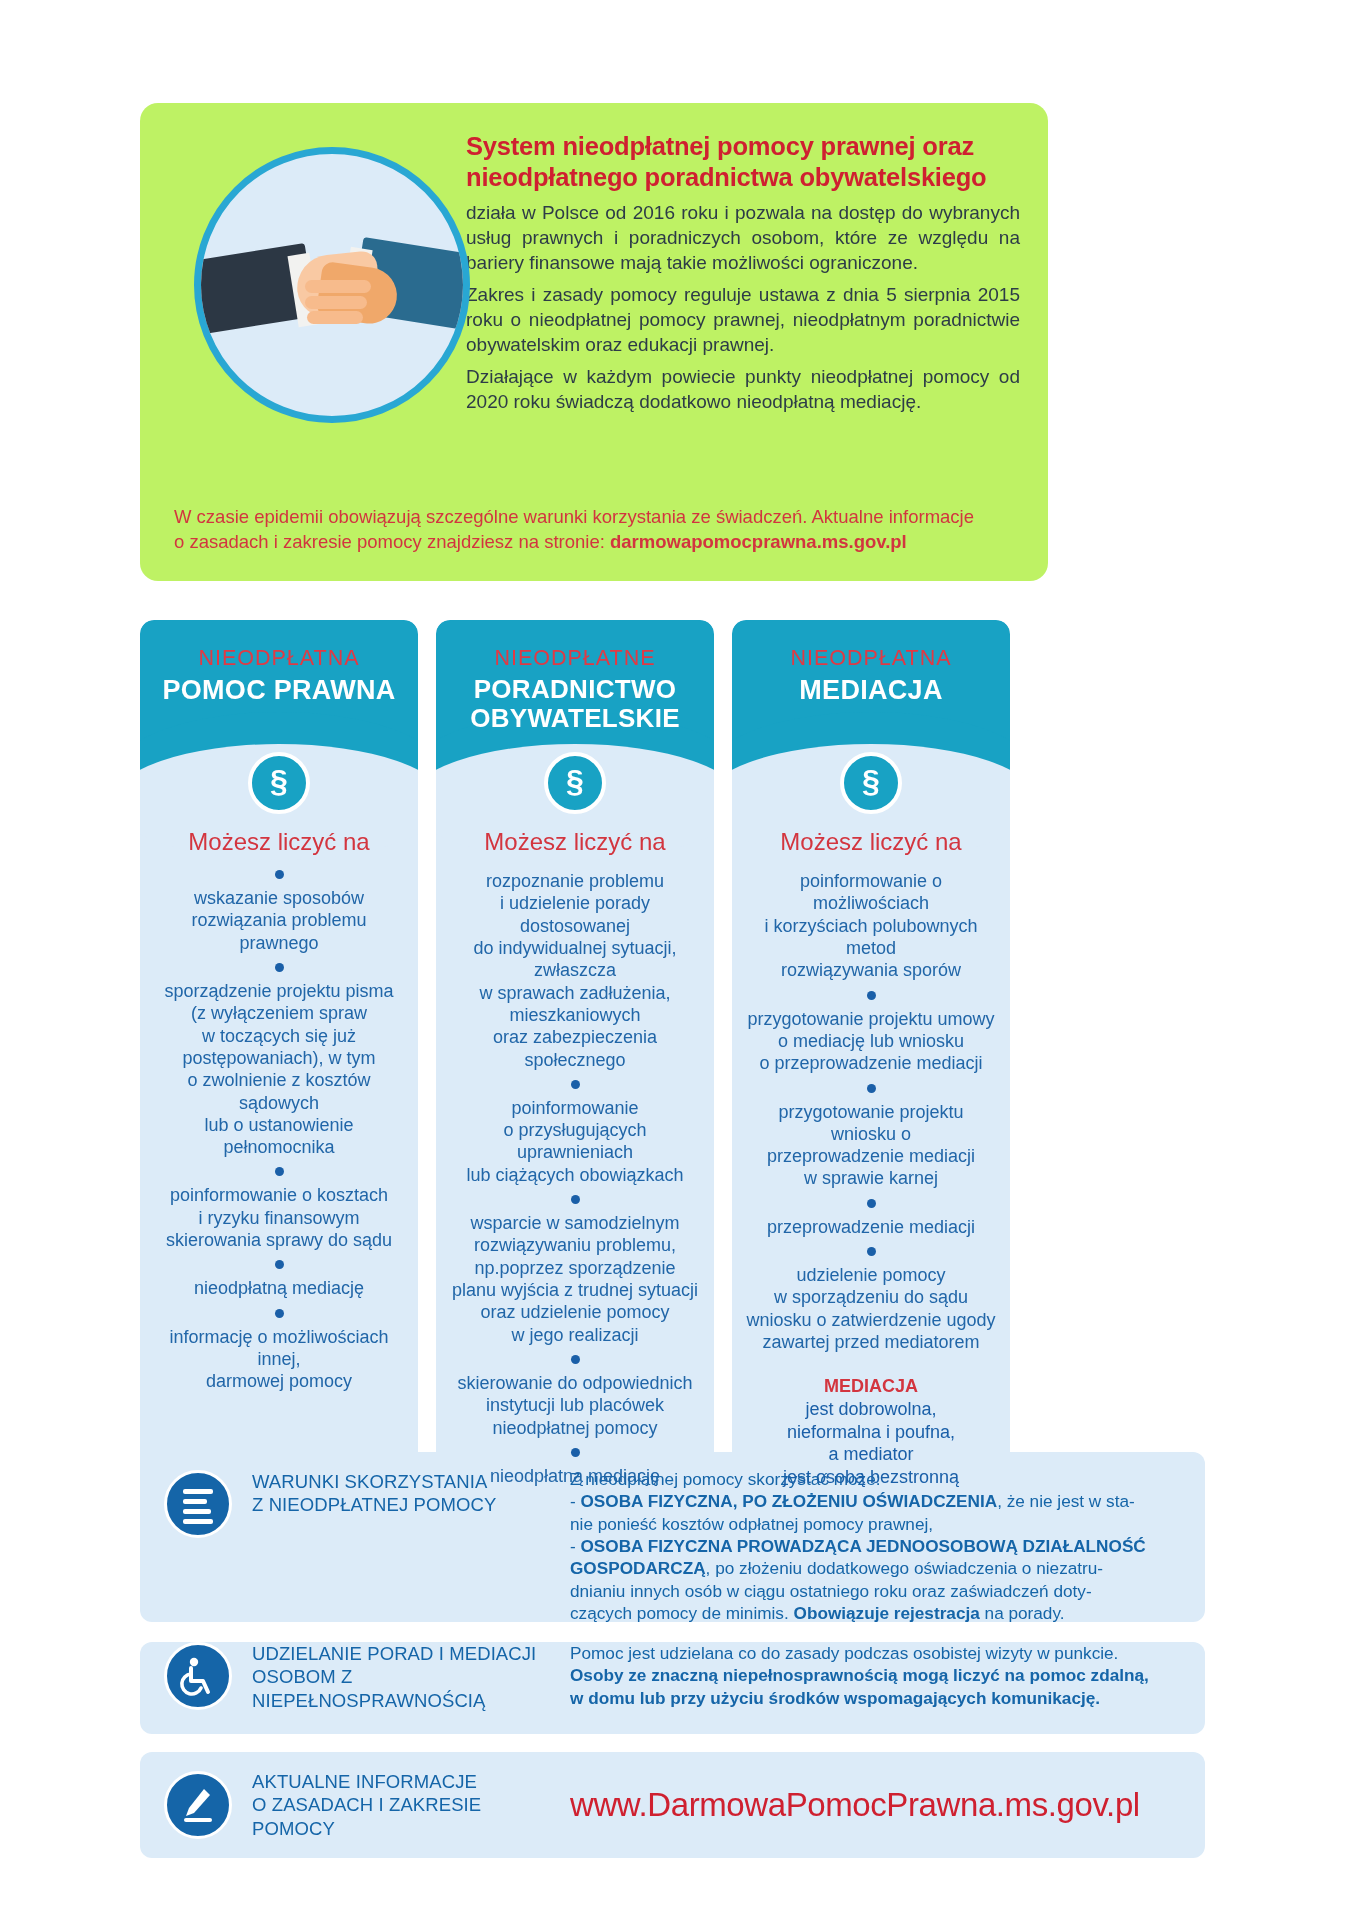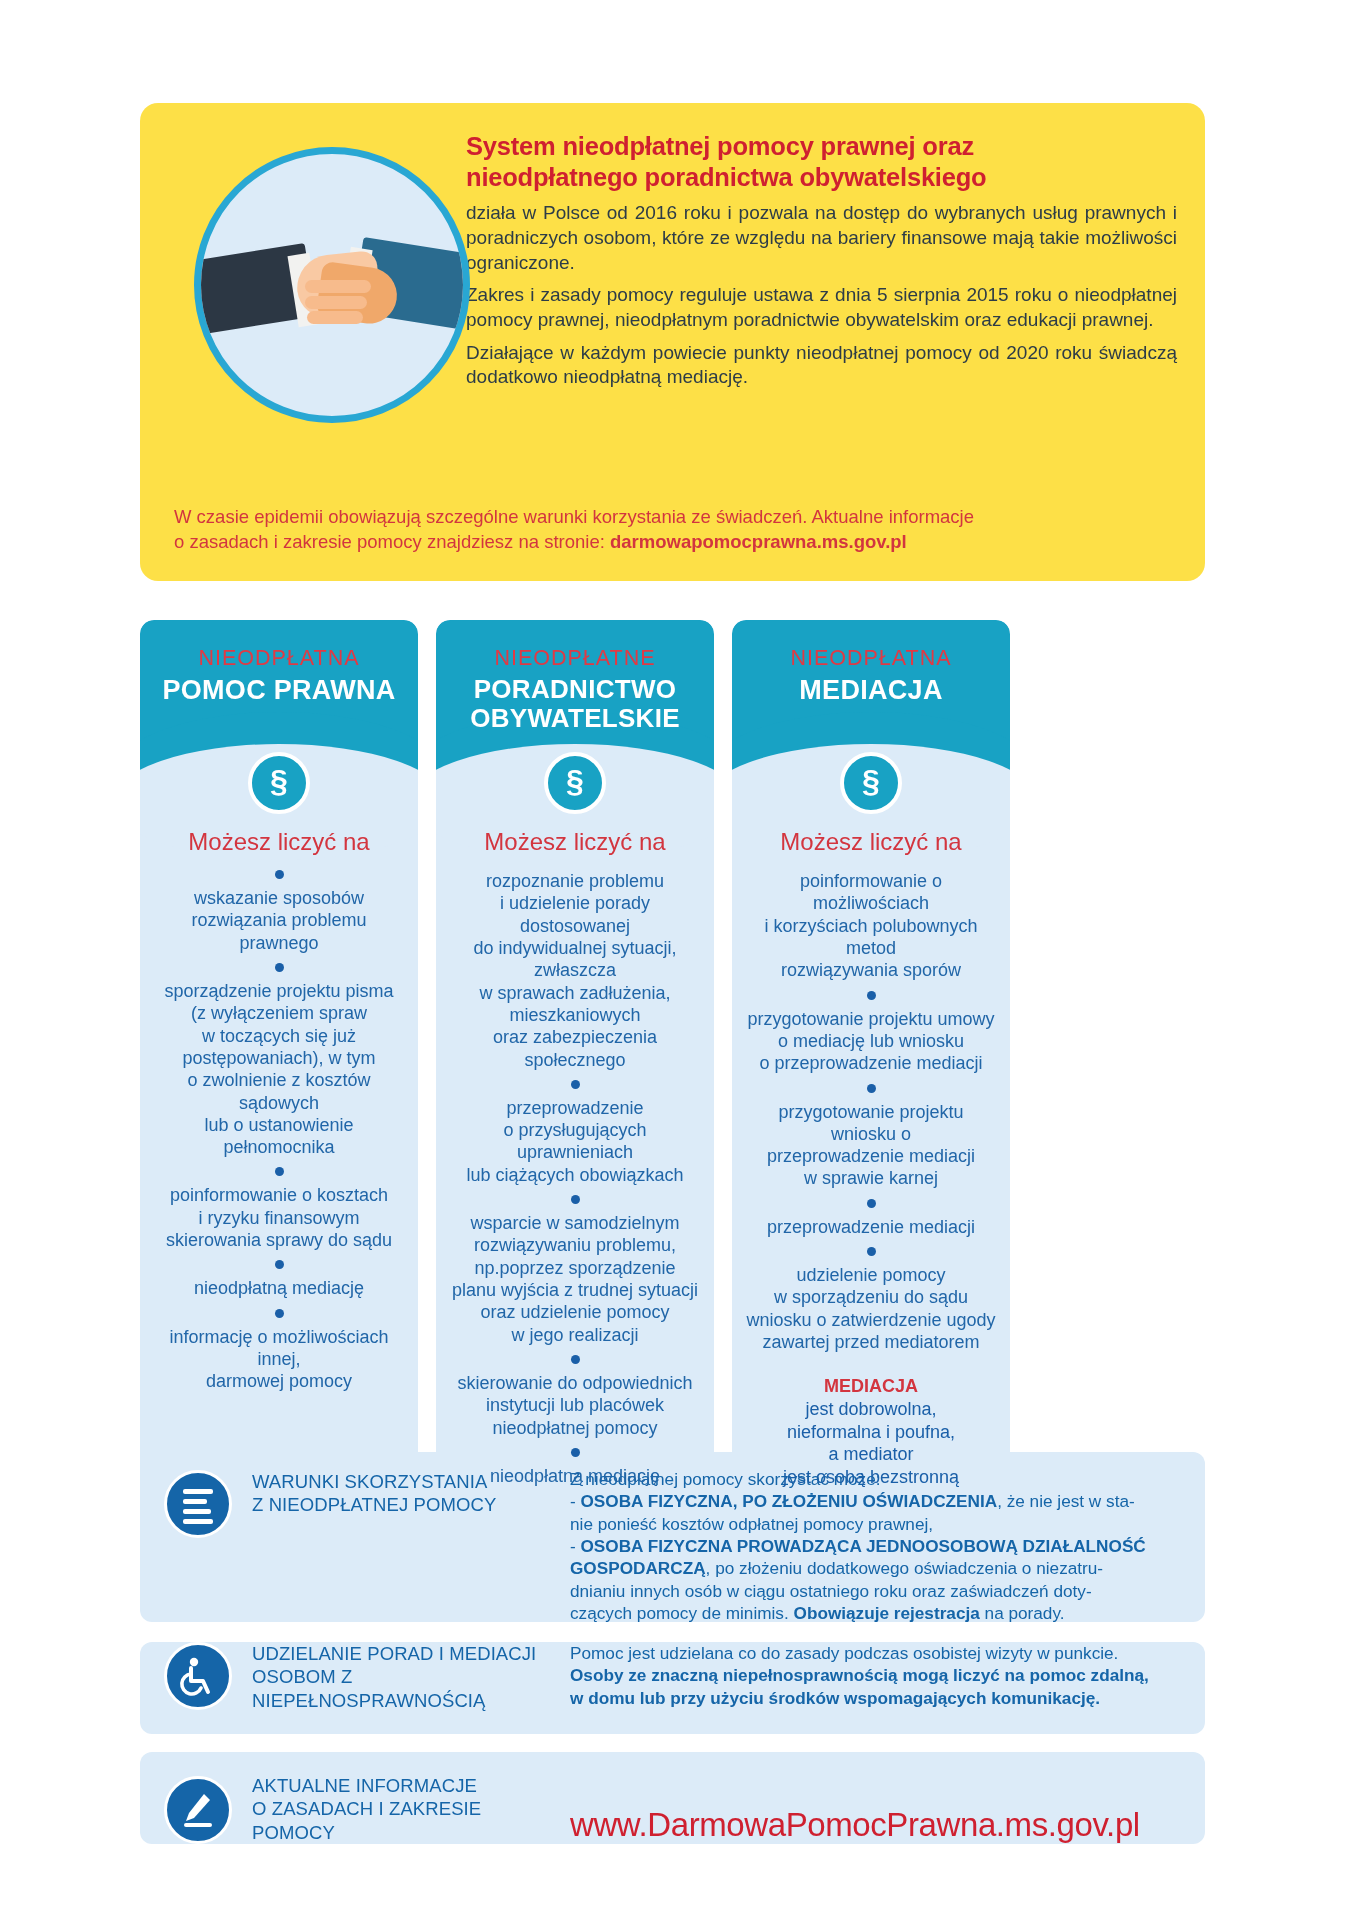--- a/index.html
+++ b/index.html
@@ -6,22 +6,22 @@
   body{
     width:1346px;height:1920px;
     background:#ffffff;
     font-family:"Liberation Sans", sans-serif;
     overflow:hidden;
   }
   .page{position:relative;width:1346px;height:1920px;}
 
   
   .hero{
-    position:absolute;left:140px;top:103px;width:1065px;height:478px;
-    background:#fde047;border-radius:18px;
+    position:absolute;left:140px;top:103px;width:908px;height:478px;
+    background:#bef264;border-radius:18px;
   }
   .hero-inner{display:flex;padding:22px 28px 0 28px;}
   .hero-ill{width:290px;flex:0 0 290px;position:relative;height:330px;}
   .circle{
     position:absolute;left:26px;top:22px;width:262px;height:262px;
     border:7px solid #29a7d3;border-radius:50%;
     background:#dcebf8;overflow:hidden;
   }
   .sleeve-l{
     position:absolute;left:-10px;top:98px;width:120px;height:74px;
@@ -110,21 +110,21 @@
   .med-note{color:#1a5fa8;font-size:18px;line-height:1.26;margin-top:22px;}
   .med-note b{color:#d3353f;font-weight:bold;}
 
   
   .frow{
     position:absolute;left:140px;width:1065px;background:#dcebf8;border-radius:12px;
     display:flex;align-items:flex-start;
   }
   #frow1{top:1452px;height:170px;}
   #frow2{top:1642px;height:92px;align-items:flex-start;}
-  #frow3{top:1752px;height:92px;align-items:flex-end;}
+  #frow3{top:1752px;height:106px;align-items:center;}
 
   .fic{
     flex:0 0 62px;width:62px;height:62px;border-radius:50%;
     background:#1565a8;border:3px solid #ffffff;margin:18px 6px 0 24px;
     position:relative;
   }
   #frow2 .fic,#frow3 .fic{margin-top:0;}
   .fic .bars{position:absolute;left:16px;top:16px;width:30px;}
   .fic .bars i{display:block;height:5px;background:#fff;border-radius:2px;margin-bottom:5px;}
   .fic .bars i:nth-child(2){width:24px;}
@@ -242,21 +242,21 @@
               <div>rozpoznanie problemu</div>
               <div>i udzielenie porady dostosowanej</div>
               <div>do indywidualnej sytuacji,</div>
               <div>zwłaszcza</div>
               <div>w sprawach zadłużenia,</div>
               <div>mieszkaniowych</div>
               <div>oraz zabezpieczenia społecznego</div>
             </div>
             <div class="dot"></div>
             <div class="item">
-              <div>przeprowadzenie</div>
+              <div>poinformowanie</div>
               <div>o przysługujących uprawnieniach</div>
               <div>lub ciążących obowiązkach</div>
             </div>
             <div class="dot"></div>
             <div class="item">
               <div>wsparcie w samodzielnym</div>
               <div>rozwiązywaniu problemu,</div>
               <div>np.poprzez sporządzenie</div>
               <div>planu wyjścia z trudnej sytuacji</div>
               <div>oraz udzielenie pomocy</div>

